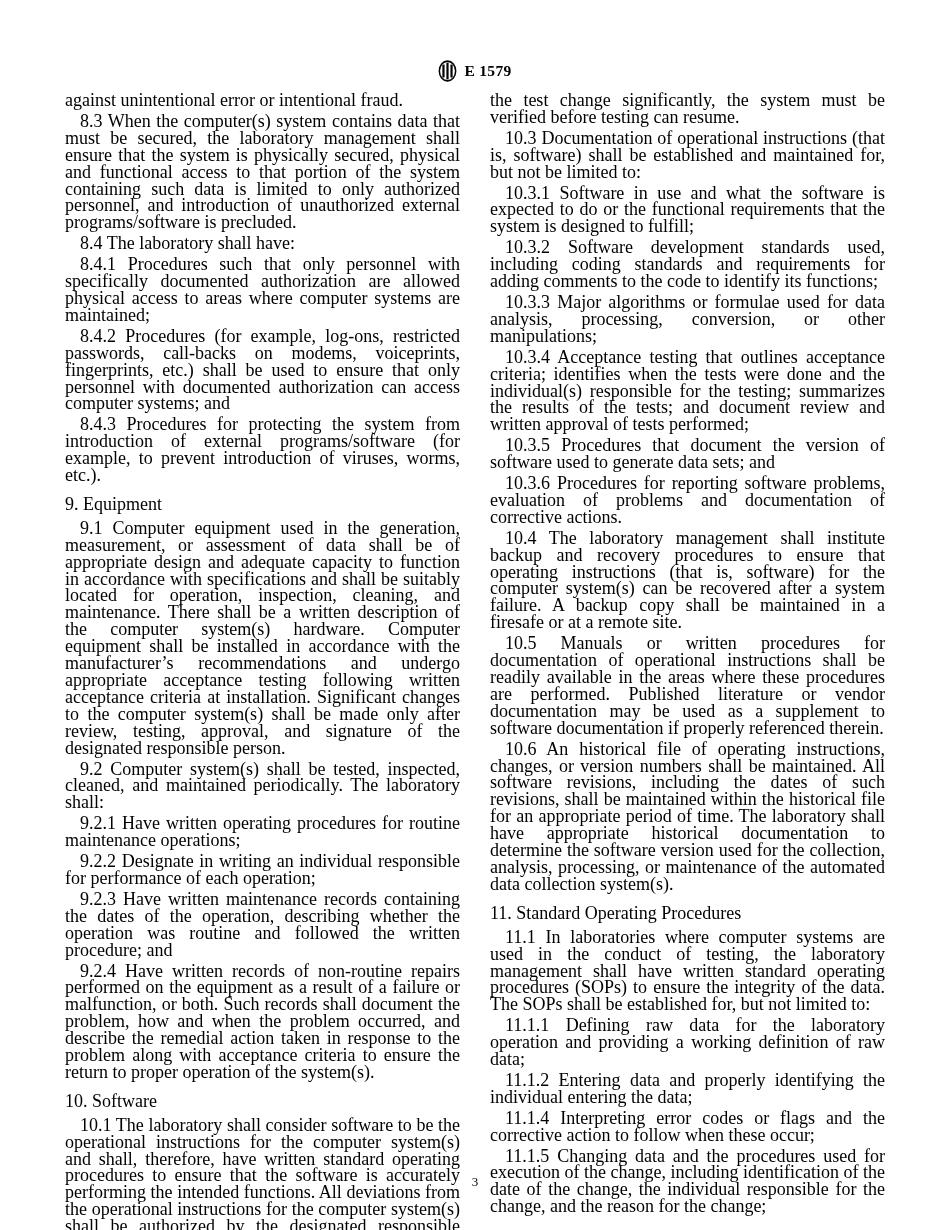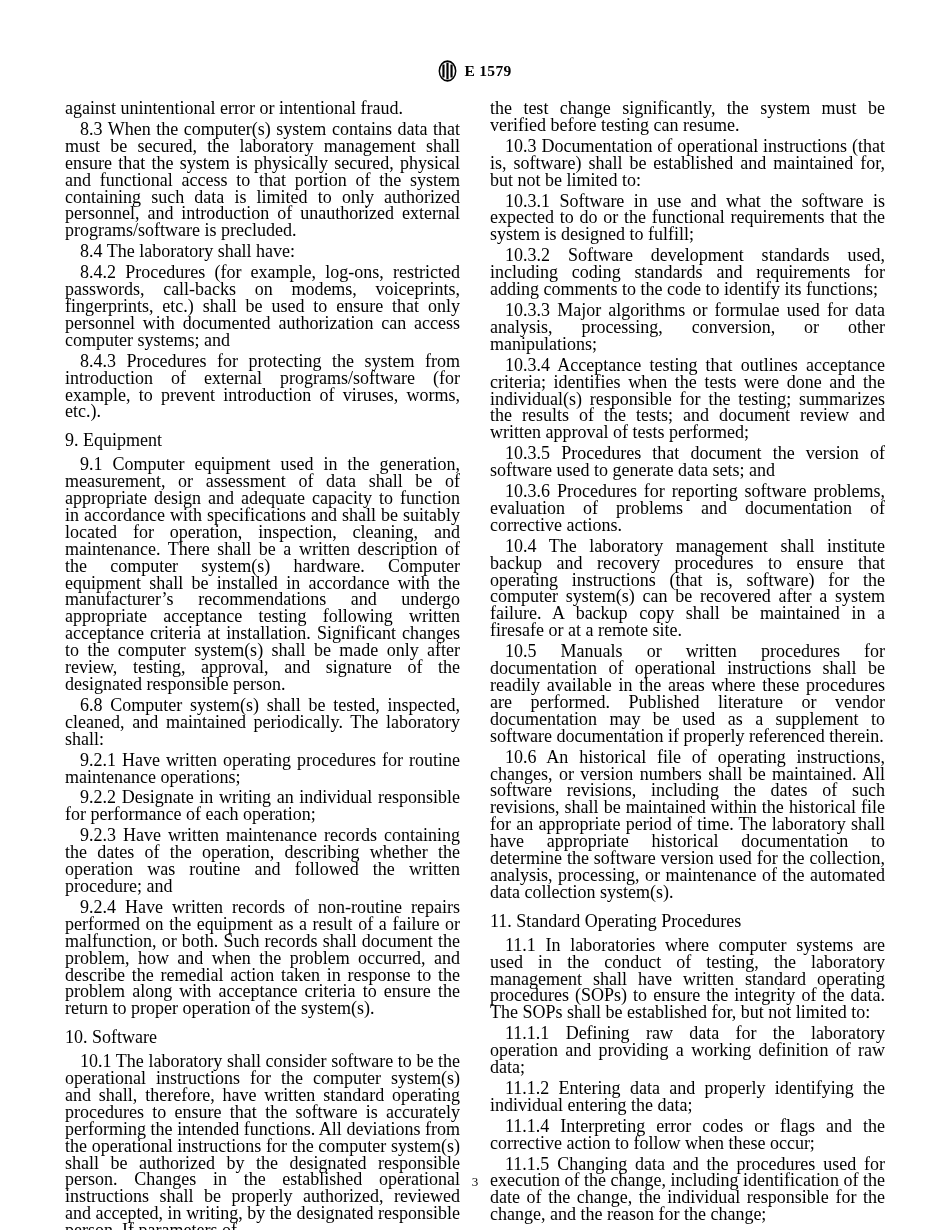--- a/index.html
+++ b/index.html
@@ -19,21 +19,21 @@
     padding: 58px 50px 0 50px;
     position: relative;
     background: #ffffff;
   }
   .doc-header {
     display: flex;
     justify-content: center;
     align-items: center;
     gap: 7px;
     height: 26px;
-    margin-bottom: 16px;
+    margin-bottom: 8px;
   }
   .logo { display: inline-flex; align-items: center; }
   .designation {
     font-weight: bold;
     font-size: 15.5px;
     letter-spacing: 0.3px;
     font-family: "Liberation Serif", serif;
   }
   .columns {
     display: flex;
@@ -84,30 +84,31 @@
 
   <div class="columns">
     <div class="col">
 
         <p class="cont">against unintentional error or intentional fraud.</p>
 
         <p class="para">8.3  When the computer(s) system contains data that must be secured, the laboratory management shall ensure that the system is physically secured, physical and functional access to that portion of the system containing such data is limited to only authorized personnel, and introduction of unauthorized external programs/software is precluded.</p>
 
         <p class="para">8.4  The laboratory shall have:</p>
 
+        <p class="para">8.4.1  Procedures such that only personnel with specifically documented authorization are allowed physical access to areas where computer systems are maintained;</p>
 
         <p class="para">8.4.2  Procedures (for example, log-ons, restricted passwords, call-backs on modems, voiceprints, fingerprints, etc.) shall be used to ensure that only personnel with documented authorization can access computer systems; and</p>
 
         <p class="para">8.4.3  Procedures for protecting the system from introduction of external programs/software (for example, to prevent introduction of viruses, worms, etc.).</p>
 
         <p class="heading">9.  Equipment</p>
 
         <p class="para">9.1  Computer equipment used in the generation, measurement, or assessment of data shall be of appropriate design and adequate capacity to function in accordance with specifications and shall be suitably located for operation, inspection, cleaning, and maintenance. There shall be a written description of the computer system(s) hardware. Computer equipment shall be installed in accordance with the manufacturer’s recommendations and undergo appropriate acceptance testing following written acceptance criteria at installation. Significant changes to the computer system(s) shall be made only after review, testing, approval, and signature of the designated responsible person.</p>
 
-        <p class="para">6.8  Computer system(s) shall be tested, inspected, cleaned, and maintained periodically. The laboratory shall:</p>
+        <p class="para">9.2  Computer system(s) shall be tested, inspected, cleaned, and maintained periodically. The laboratory shall:</p>
 
         <p class="para">9.2.1  Have written operating procedures for routine maintenance operations;</p>
 
         <p class="para">9.2.2  Designate in writing an individual responsible for performance of each operation;</p>
 
         <p class="para">9.2.3  Have written maintenance records containing the dates of the operation, describing whether the operation was routine and followed the written procedure; and</p>
 
         <p class="para">9.2.4  Have written records of non-routine repairs performed on the equipment as a result of a failure or malfunction, or both. Such records shall document the problem, how and when the problem occurred, and describe the remedial action taken in response to the problem along with acceptance criteria to ensure the return to proper operation of the system(s).</p>
 
         <p class="heading">10.  Software</p>

